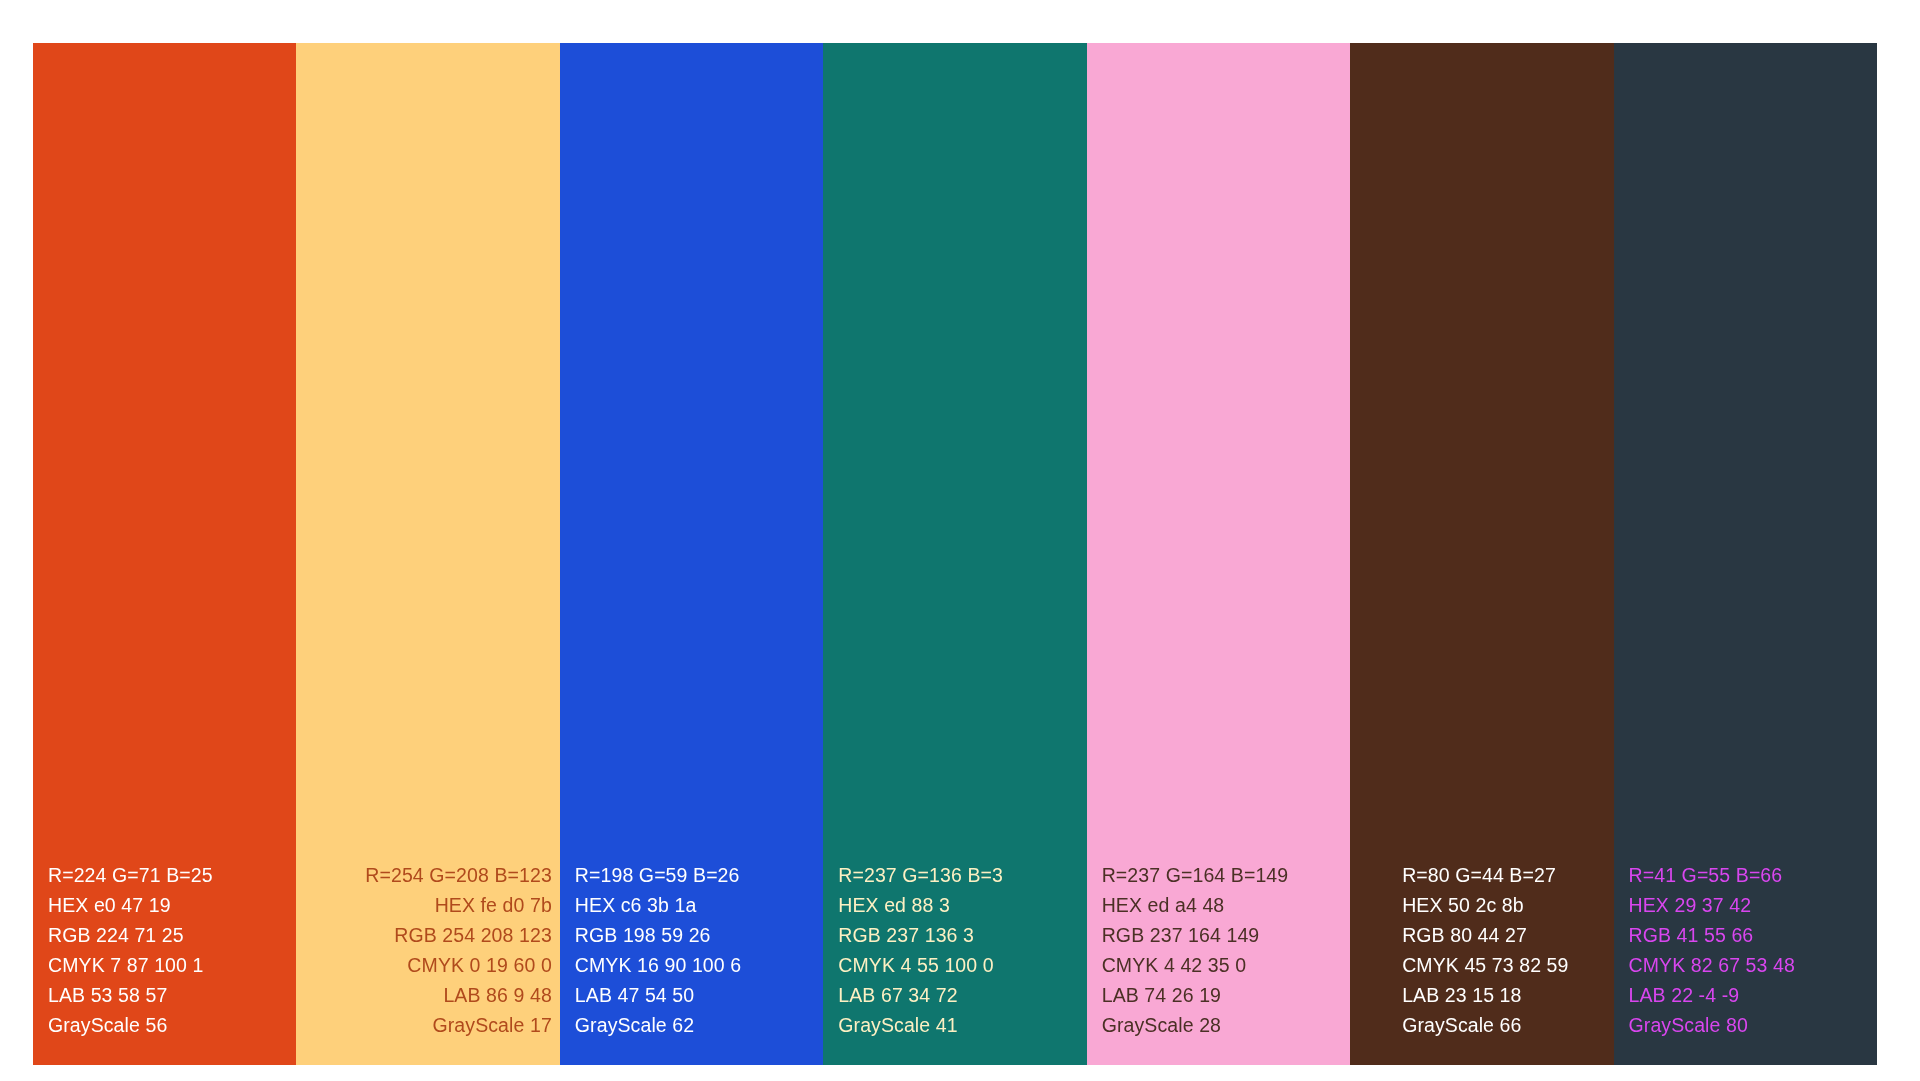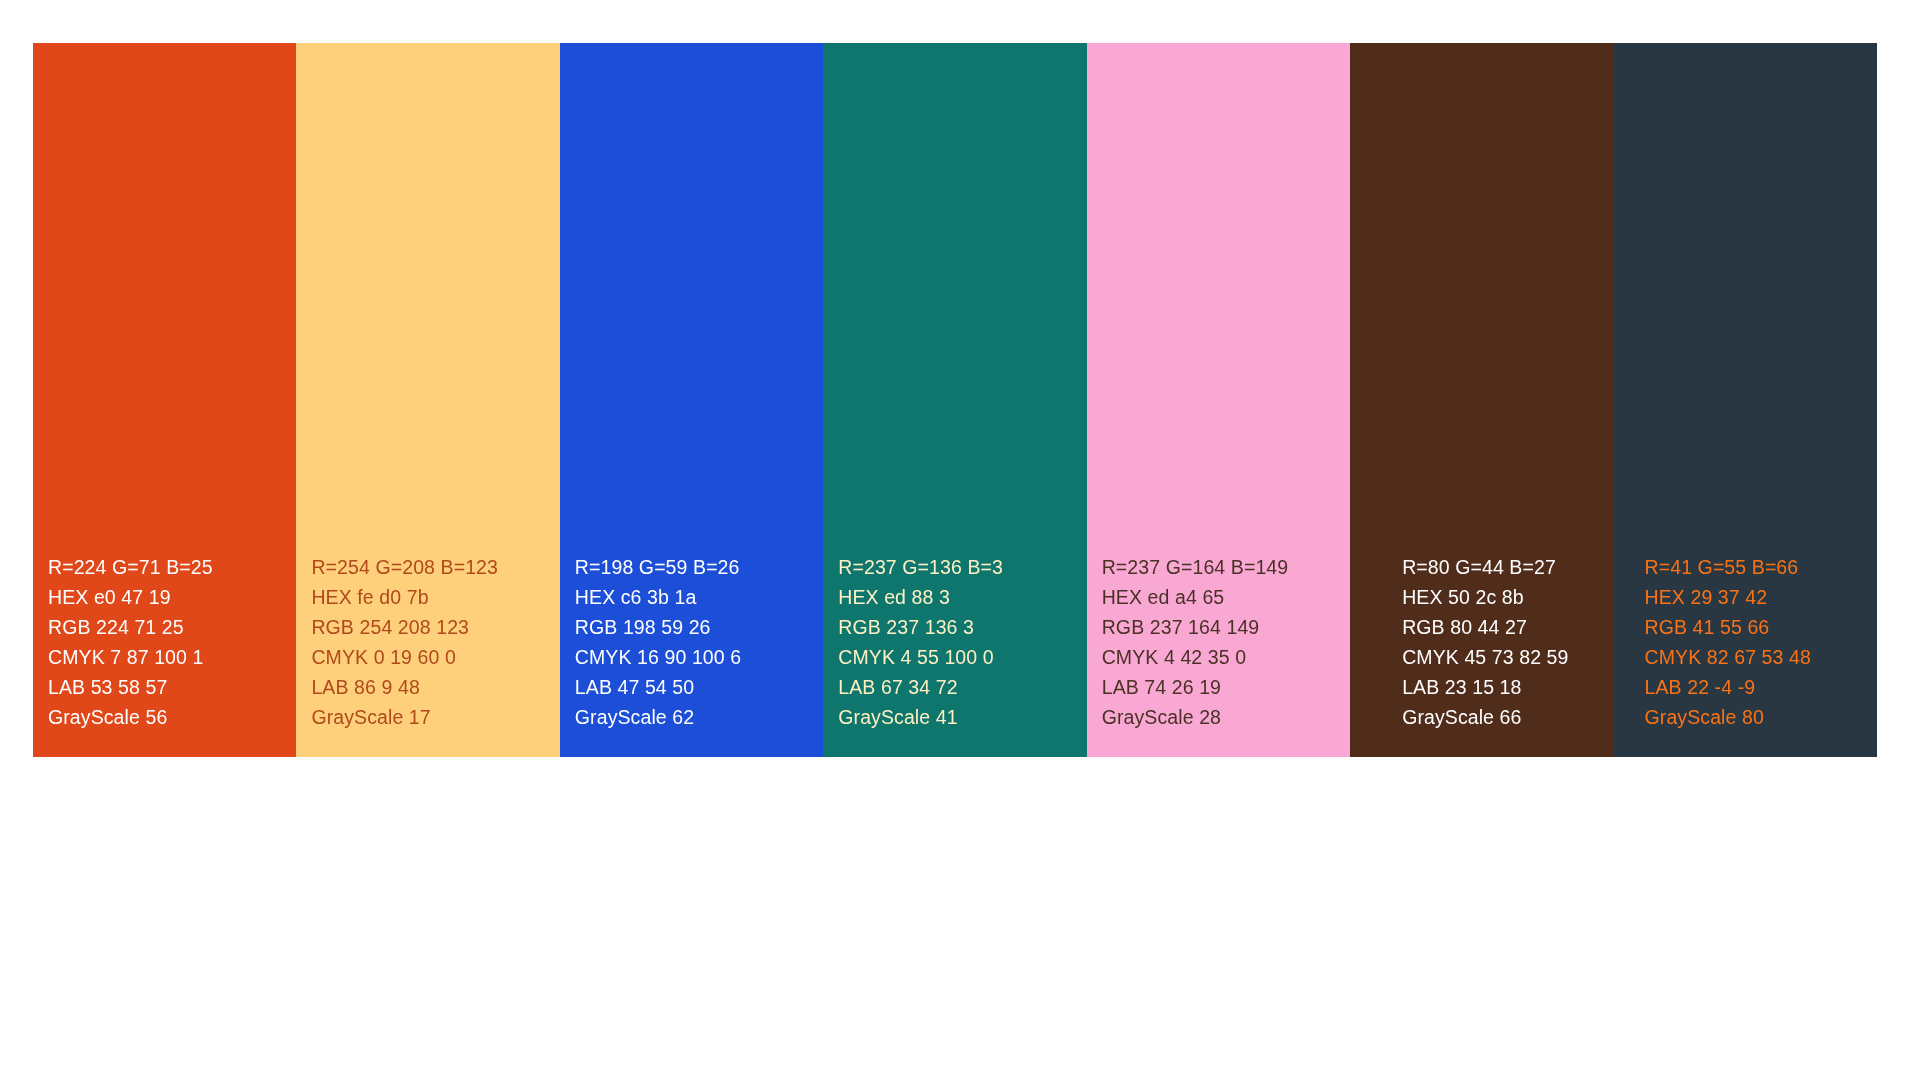--- a/index.html
+++ b/index.html
@@ -12,21 +12,21 @@
     width: 1920px;
     height: 1081px;
     overflow: hidden;
     font-family: "Liberation Sans", sans-serif;
   }
   #palette {
     position: absolute;
     left: 33px;
     top: 43px;
     width: 1844px;
-    height: 714px;
+    height: 1022px;
     display: flex;
     flex-direction: row;
   }
   .swatch {
     flex: 1 1 0;
     position: relative;
     display: flex;
     flex-direction: column;
     justify-content: flex-end;
     box-sizing: border-box;
@@ -54,21 +54,21 @@
     <div class="swatch" style="background: rgb(224, 71, 25);">
       <div class="info" style="color: rgb(255, 255, 255);">
         <div class="line">R=224 G=71 B=25</div>
         <div class="line">HEX e0 47 19</div>
         <div class="line">RGB 224 71 25</div>
         <div class="line">CMYK 7 87 100 1</div>
         <div class="line">LAB 53 58 57</div>
         <div class="line">GrayScale 56</div>
       </div>
     </div>
-    <div class="swatch" style="background: rgb(254, 208, 123);">
+    <div class="swatch" style="background: rgb(254, 208, 123); text-align: right;">
       <div class="info" style="color: rgb(176, 74, 28);">
         <div class="line wrap">R=254 G=208 B=123</div>
         <div class="line">HEX fe d0 7b</div>
         <div class="line">RGB 254 208 123</div>
         <div class="line">CMYK 0 19 60 0</div>
         <div class="line">LAB 86 9 48</div>
         <div class="line">GrayScale 17</div>
       </div>
     </div>
     <div class="swatch" style="background: #1d4ed8;">
@@ -87,39 +87,39 @@
         <div class="line">HEX ed 88 3</div>
         <div class="line">RGB 237 136 3</div>
         <div class="line">CMYK 4 55 100 0</div>
         <div class="line">LAB 67 34 72</div>
         <div class="line">GrayScale 41</div>
       </div>
     </div>
     <div class="swatch" style="background: #f9a8d4;">
       <div class="info" style="color: rgb(75, 48, 37);">
         <div class="line wrap">R=237 G=164 B=149</div>
-        <div class="line">HEX ed a4 65</div>
+        <div class="line">HEX ed a4 48</div>
         <div class="line">RGB 237 164 149</div>
         <div class="line">CMYK 4 42 35 0</div>
         <div class="line">LAB 74 26 19</div>
         <div class="line">GrayScale 28</div>
       </div>
     </div>
     <div class="swatch" style="background: rgb(80, 44, 27); align-items: center;">
       <div class="info" style="color: rgb(255, 255, 255);">
         <div class="line">R=80 G=44 B=27</div>
         <div class="line">HEX 50 2c 8b</div>
         <div class="line">RGB 80 44 27</div>
         <div class="line">CMYK 45 73 82 59</div>
         <div class="line">LAB 23 15 18</div>
         <div class="line">GrayScale 66</div>
       </div>
     </div>
     <div class="swatch" style="background: rgb(41, 55, 66);">
-      <div class="info" style="color: #f97316; margin-left: 16px;">
+      <div class="info" style="color: #d946ef;">
         <div class="line">R=41 G=55 B=66</div>
         <div class="line">HEX 29 37 42</div>
         <div class="line">RGB 41 55 66</div>
         <div class="line">CMYK 82 67 53 48</div>
         <div class="line">LAB 22 -4 -9</div>
         <div class="line">GrayScale 80</div>
       </div>
     </div>
   </div>
 

